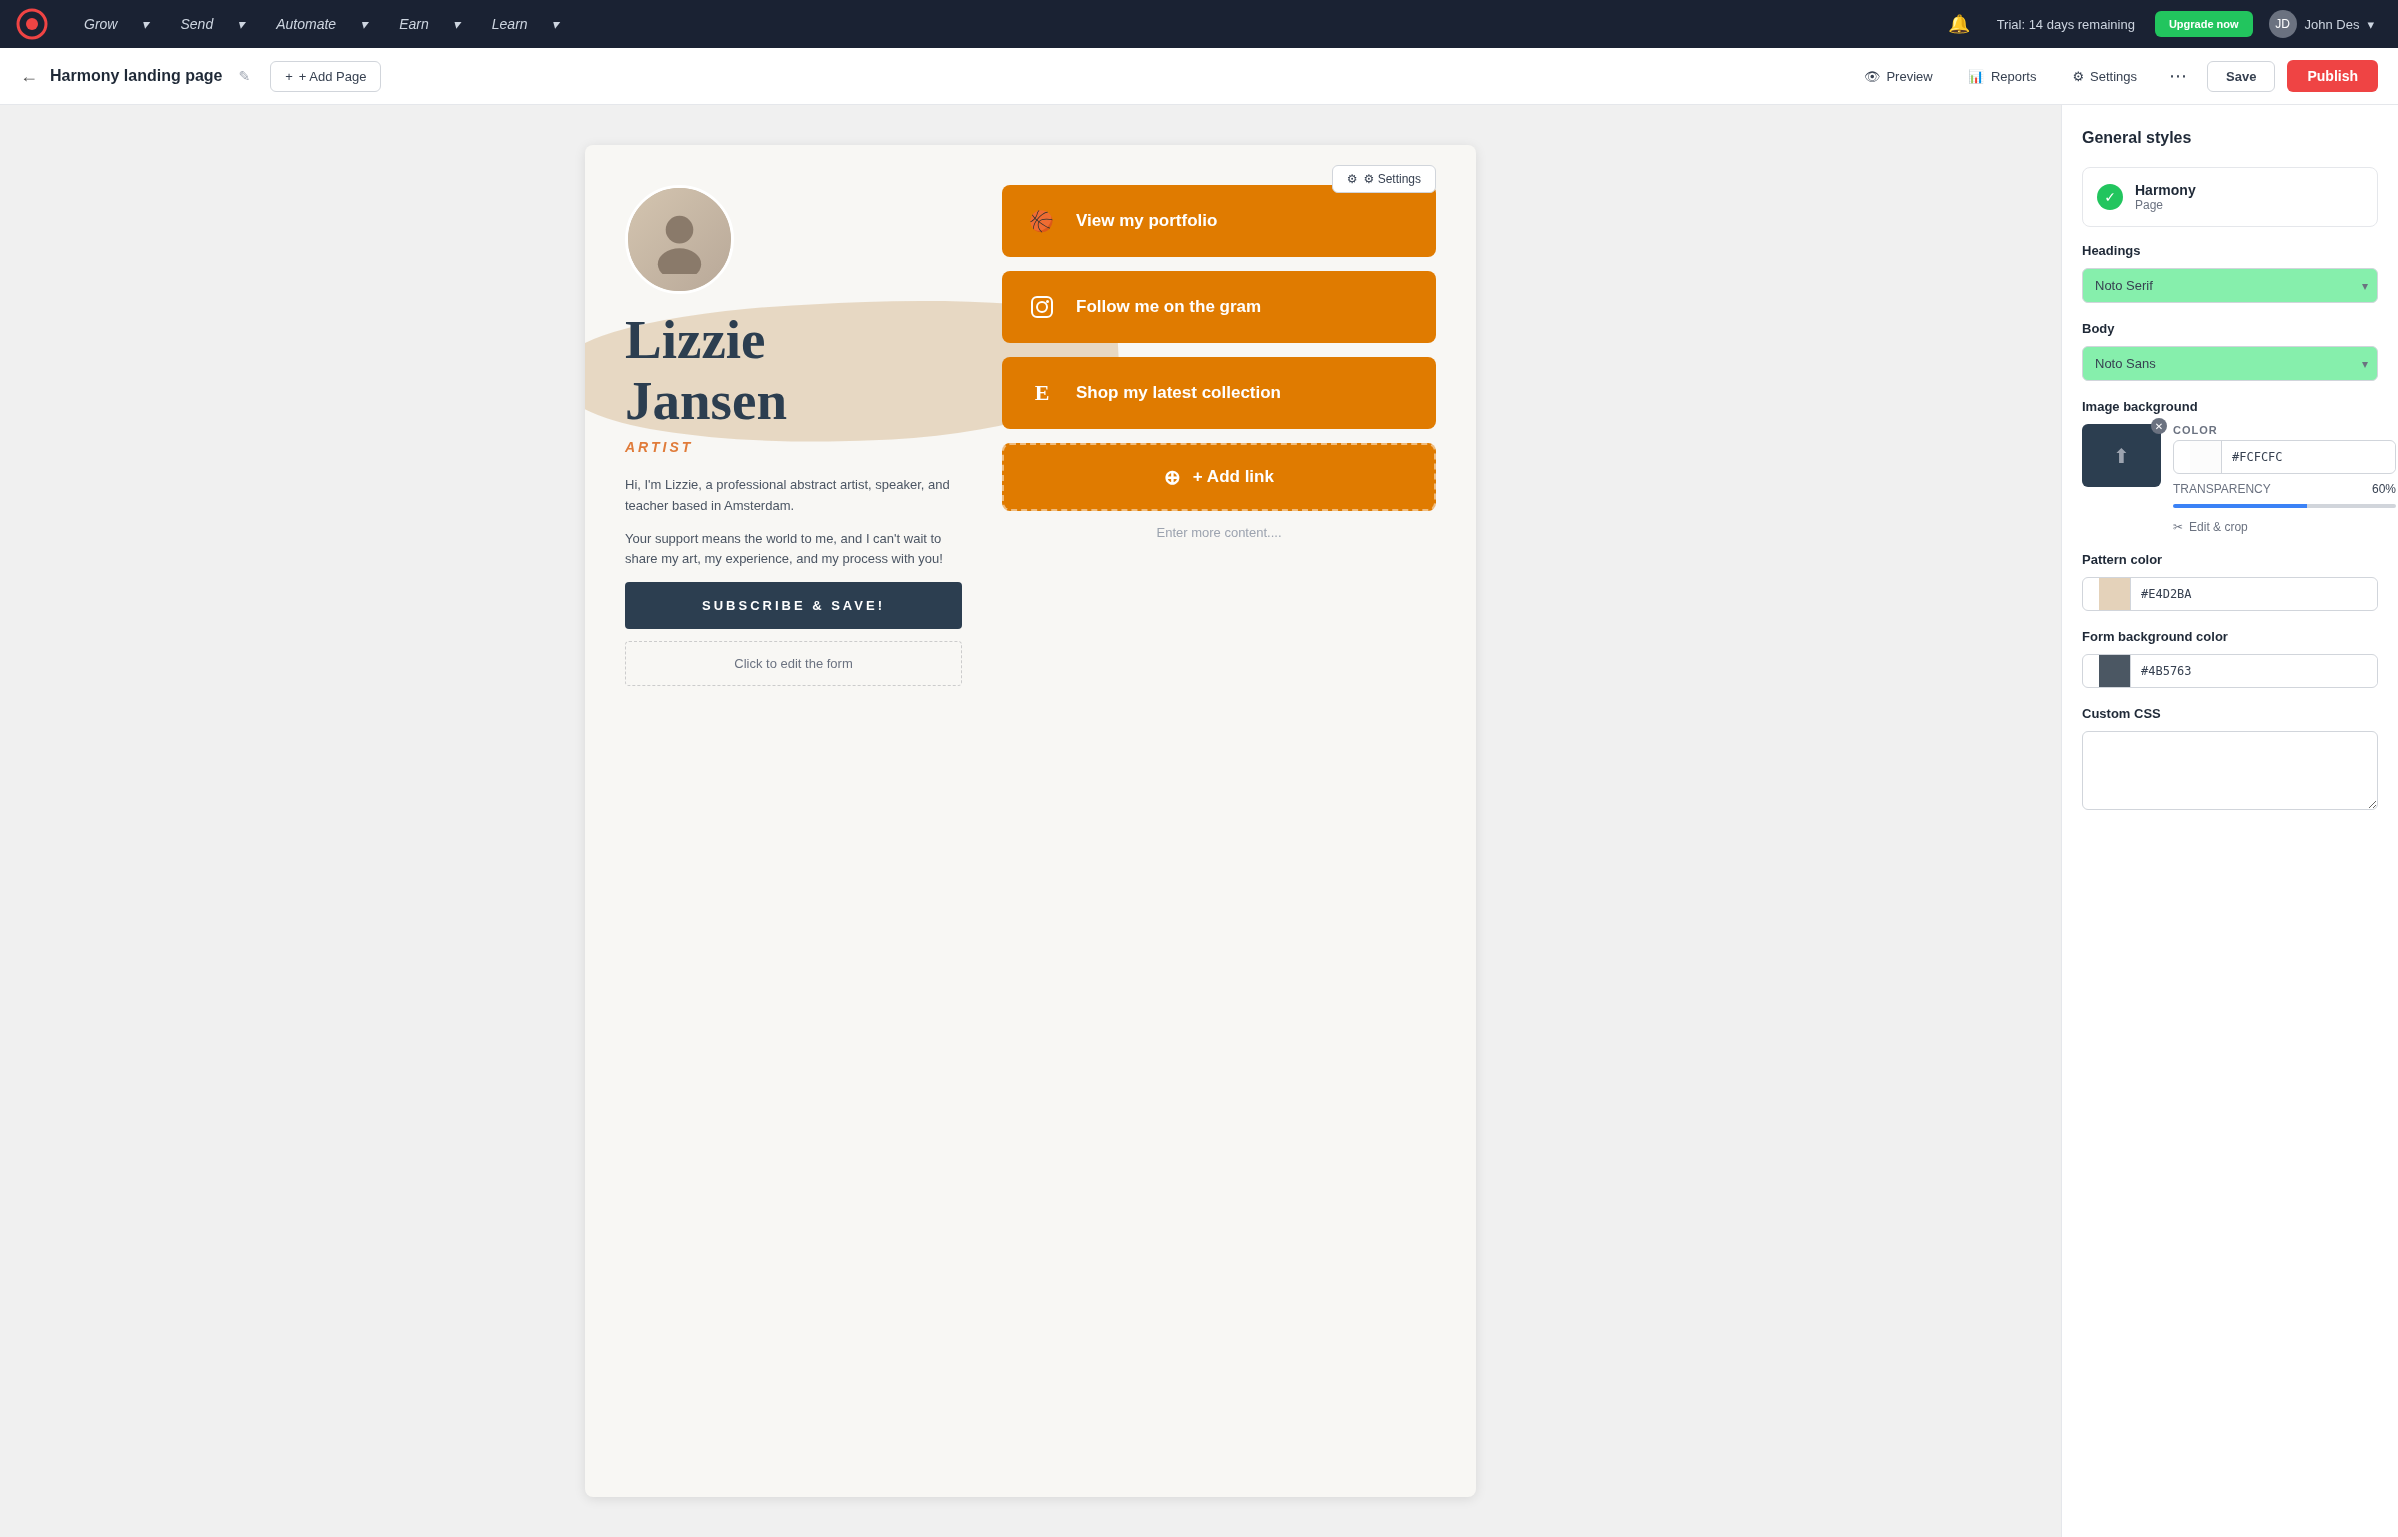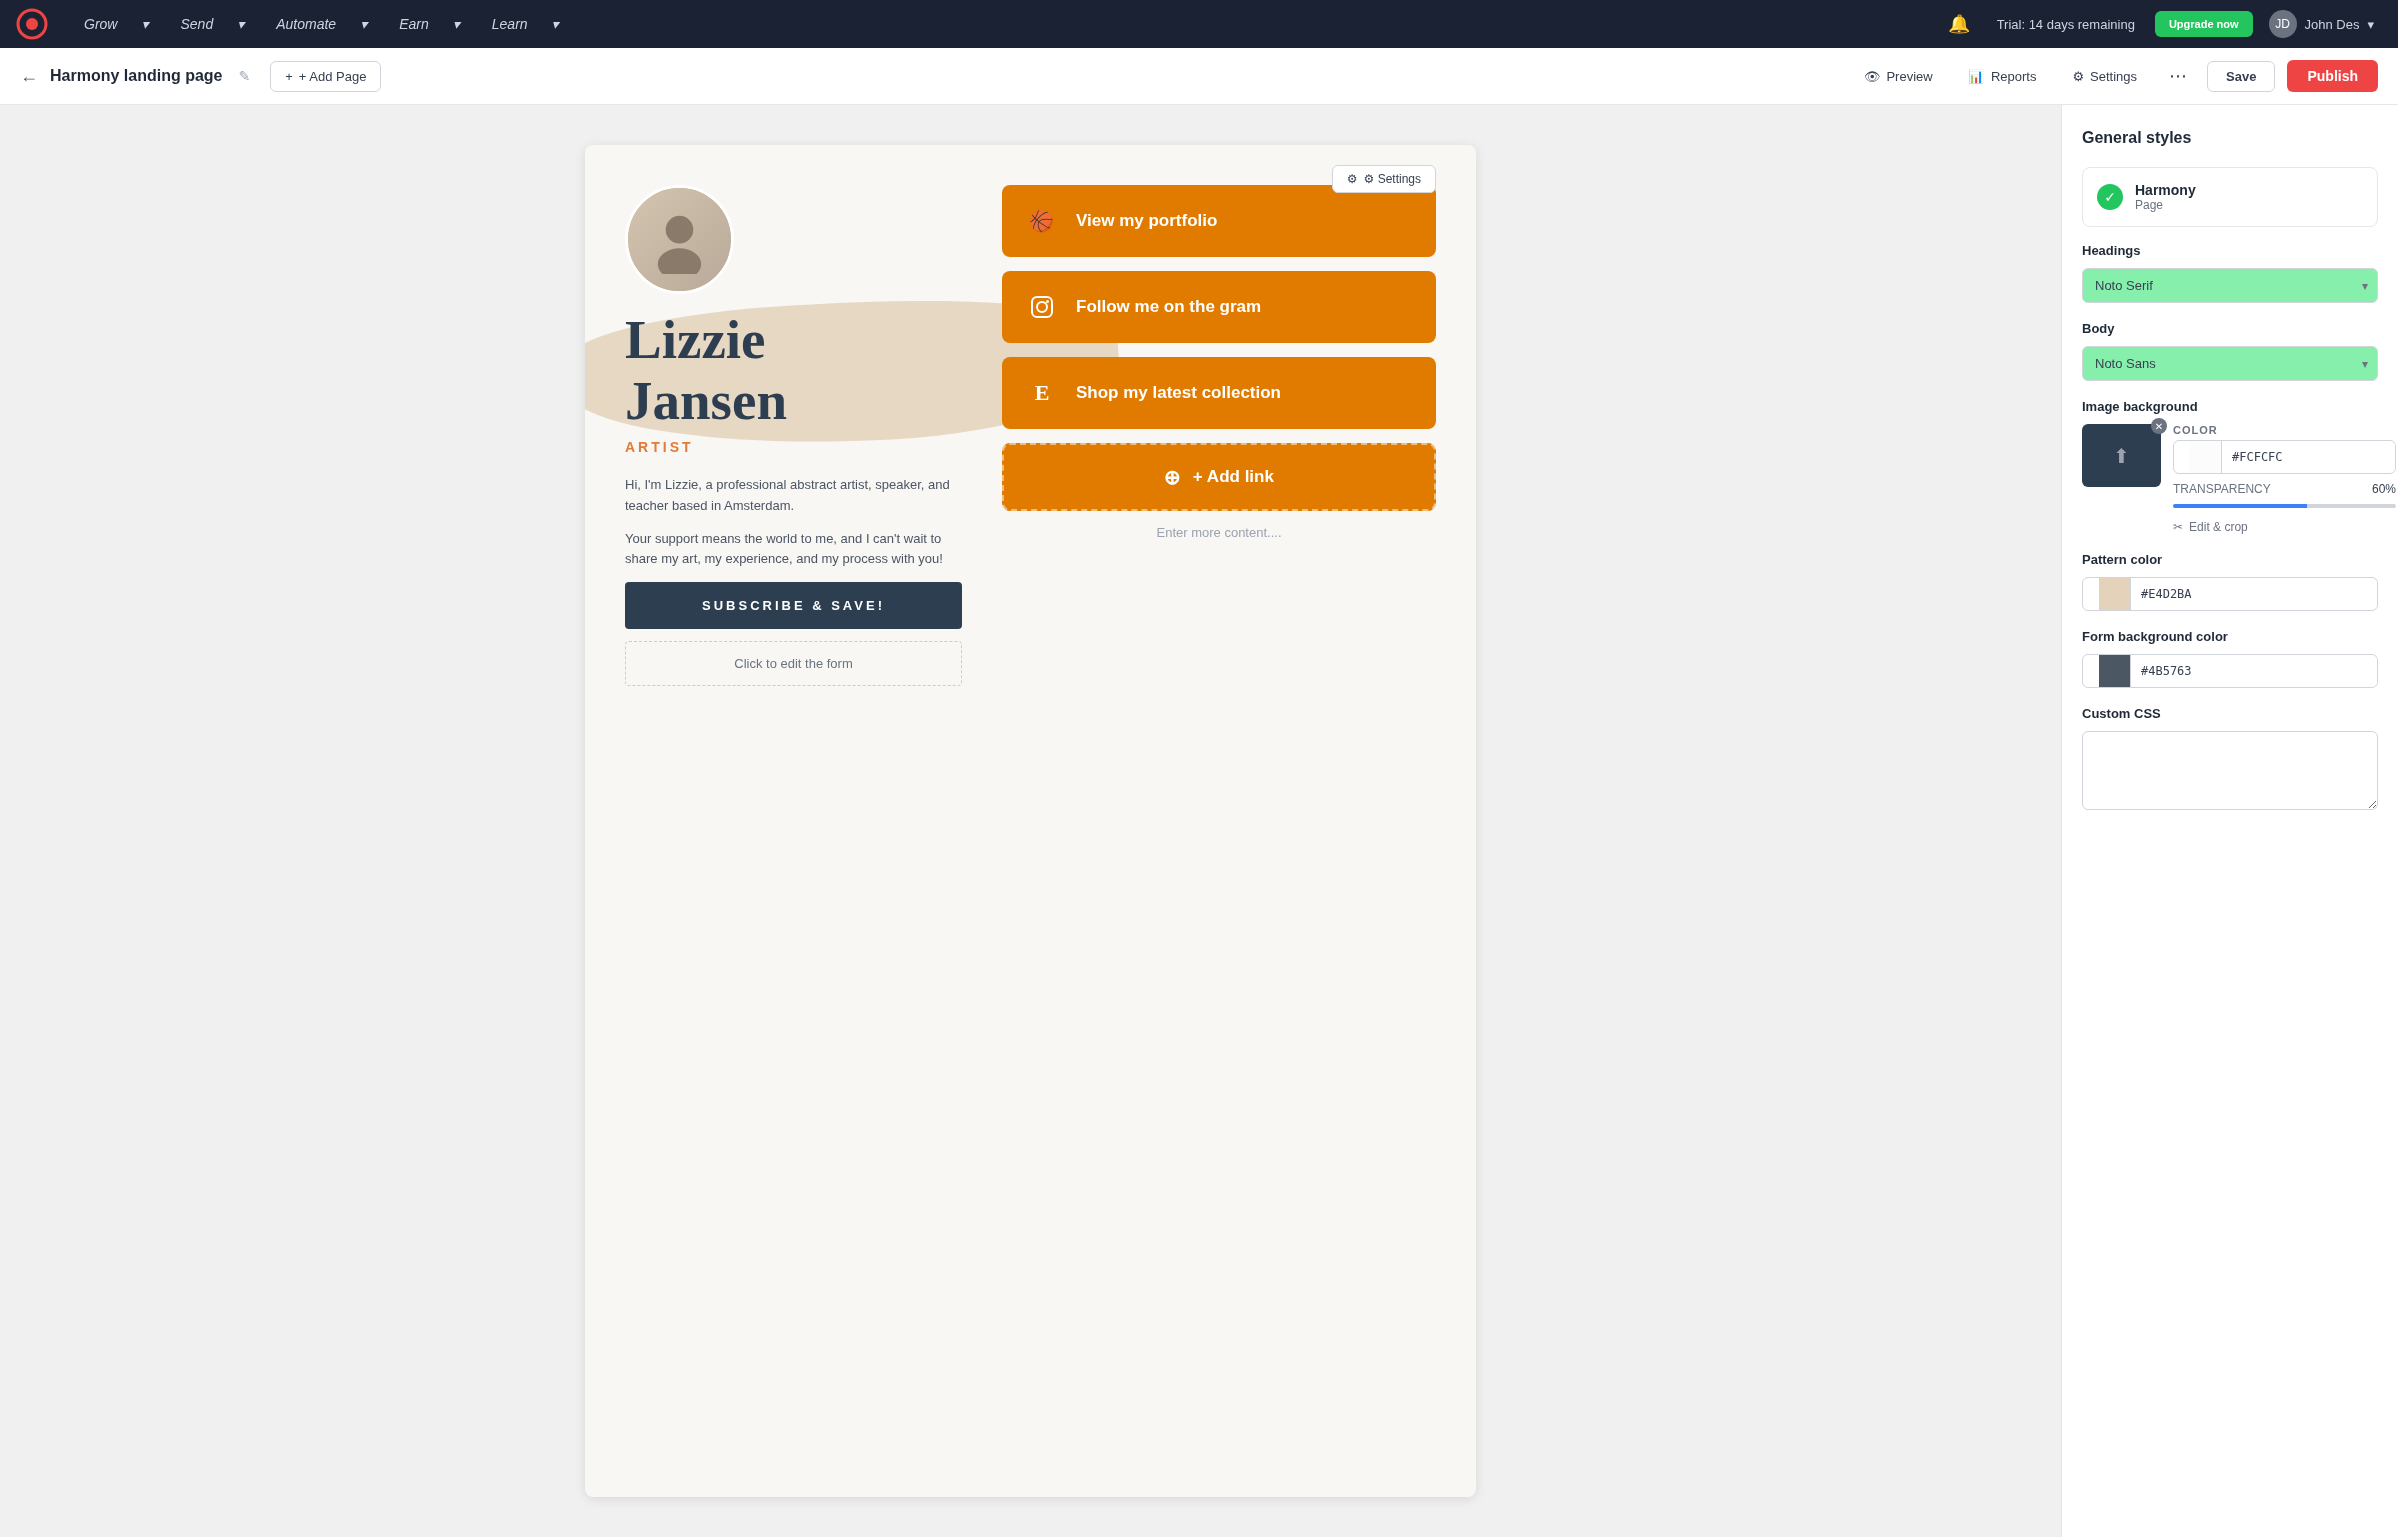--- a/index.html
+++ b/index.html
@@ -210,20 +210,21 @@
       font-family: 'Georgia', serif;
       margin-bottom: 8px;
     }
     .profile-title {
       font-size: 14px;
       font-weight: 700;
       color: #e07b39;
       letter-spacing: 3px;
       text-transform: uppercase;
       margin-bottom: 20px;
+      font-style: italic;
     }
     .profile-bio {
       font-size: 13px;
       color: #4b5563;
       line-height: 1.6;
       margin-bottom: 12px;
     }
     .subscribe-btn {
       width: 100%;
       background: #2c3e50;

